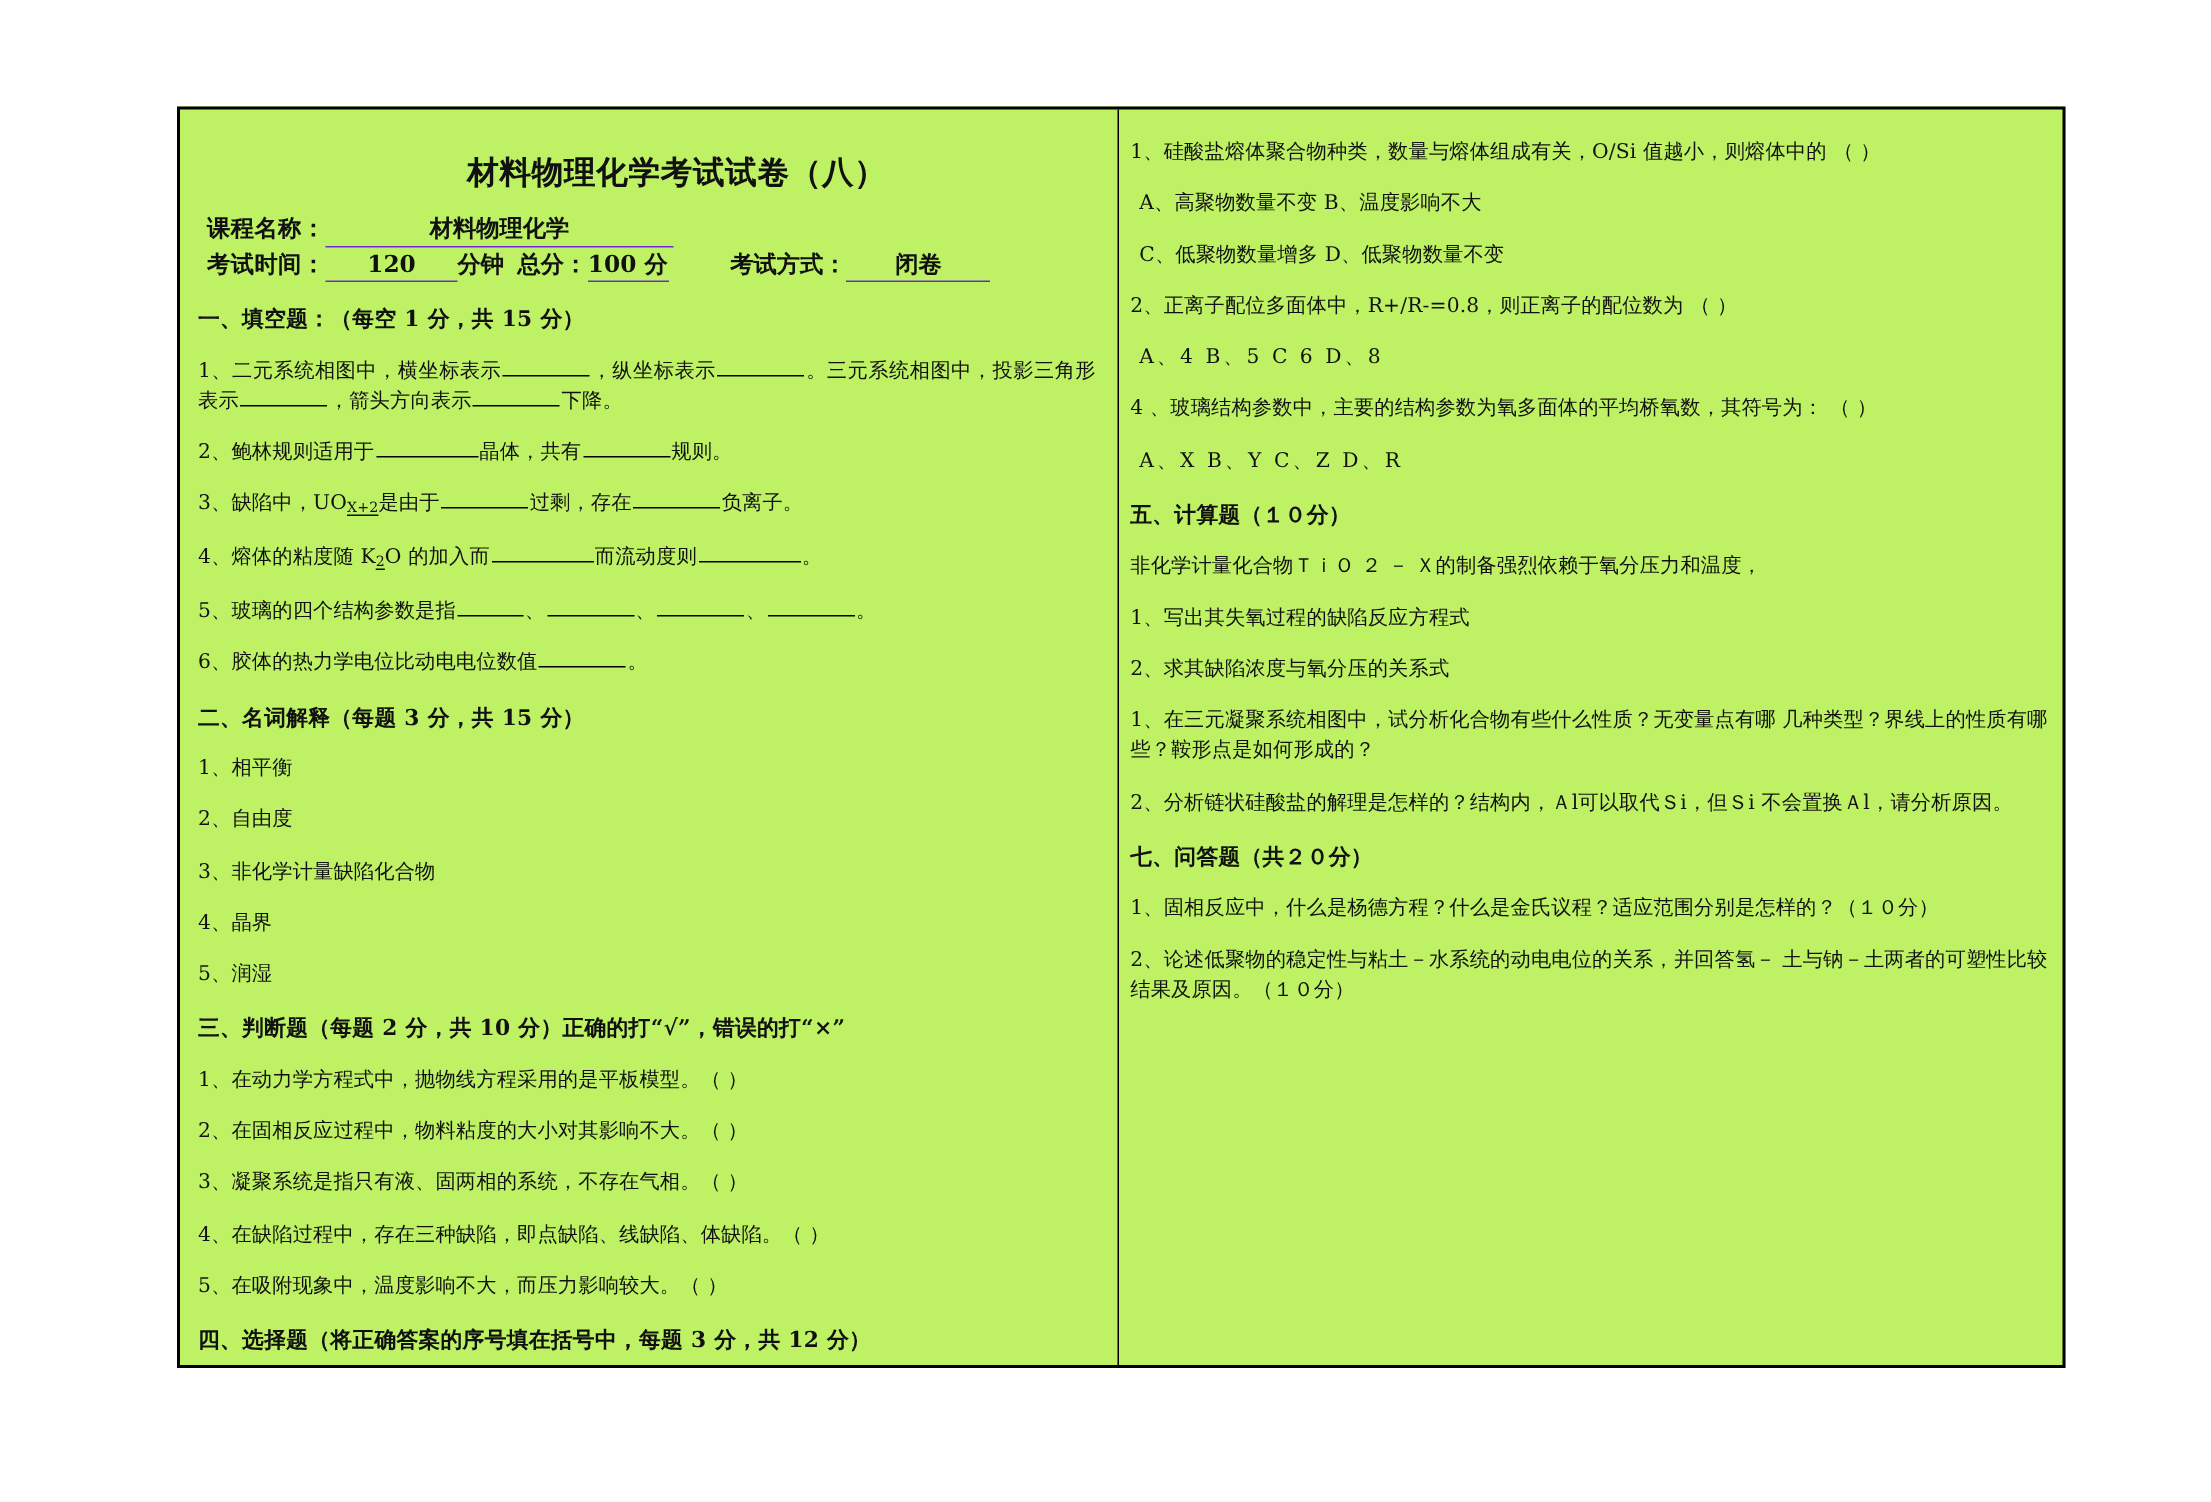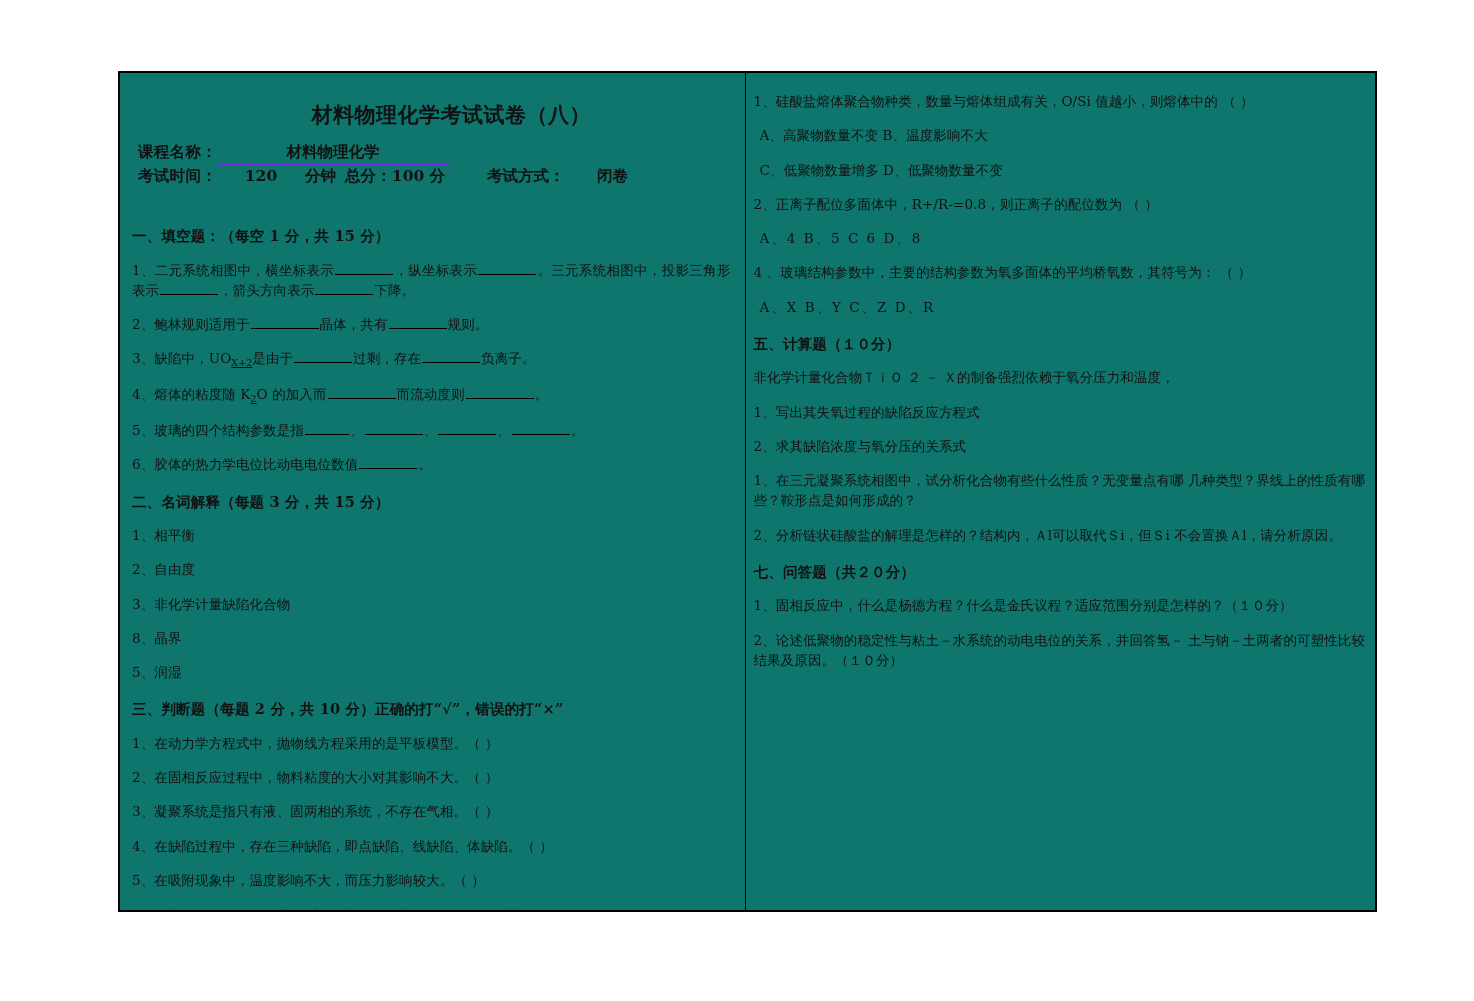--- a/index.html
+++ b/index.html
@@ -26,21 +26,21 @@
   
   .sheet {
     position: absolute;
     left: 118px;
     top: 71px;
     width: 1259px;
     height: 841px;
     border: 2.5px solid #000000;
     box-sizing: border-box;
     display: flex;
-    background: #0f766e;
+    background: #bef264;
   }
   .col {
     box-sizing: border-box;
     height: 100%;
     overflow: hidden;
   }
   .col-left {
     width: 626px;
     border-right: 1.5px solid #000000;
     padding: 14px 14px 0 12px;
@@ -130,21 +130,21 @@
 
       <div class="meta-line">
         <span class="lbl">课程名称：</span><span class="u w-course">材料物理化学</span>
       </div>
 
       <div class="meta-line">
         <span class="lbl">考试时间：</span><span class="u w-time">120</span><span>分钟</span><span class="gap"></span><span>总分：</span><span class="u w-score">100 分</span>
         <span class="gap"></span><span class="gap"></span><span class="gap"></span><span class="gap"></span><span>考试方式：</span><span class="u w-mode">闭卷</span>
       </div>
 
-      <div class="sec-head" style="margin-top:38px">一、填空题：（每空 1 分，共 15 分）</div>
+      <div class="sec-head" style="margin-top:15px">一、填空题：（每空 1 分，共 15 分）</div>
 
       <div class="q">
         <span>1、二元系统相图中，横坐标表示</span><span class="bl m"></span><span>，纵坐标表示</span><span class="bl m"></span><span>。三元系统相图中，投影三角形表示</span><span class="bl m"></span><span>，箭头方向表示</span><span class="bl m"></span><span>下降。</span>
       </div>
 
       <div class="q">
         <span>2、鲍林规则适用于</span><span class="bl l"></span><span>晶体，共有</span><span class="bl m"></span><span>规则。</span>
       </div>
 
       <div class="q">
@@ -160,21 +160,21 @@
       </div>
 
       <div class="q">
         <span>6、胶体的热力学电位比动电电位数值</span><span class="bl m"></span><span>。</span>
       </div>
 
       <div class="sec-head">二、名词解释（每题 3 分，共 15 分）</div>
       <div class="q">1、相平衡</div>
       <div class="q">2、自由度</div>
       <div class="q">3、非化学计量缺陷化合物</div>
-      <div class="q">8、晶界</div>
+      <div class="q">4、晶界</div>
       <div class="q">5、润湿</div>
 
       <div class="sec-head">三、判断题（每题 2 分，共 10 分）正确的打“√”，错误的打“×”</div>
       <div class="q">1、在动力学方程式中，抛物线方程采用的是平板模型。（ ）</div>
       <div class="q">2、在固相反应过程中，物料粘度的大小对其影响不大。（ ）</div>
       <div class="q">3、凝聚系统是指只有液、固两相的系统，不存在气相。（ ）</div>
       <div class="q">4、在缺陷过程中，存在三种缺陷，即点缺陷、线缺陷、体缺陷。（ ）</div>
       <div class="q">5、在吸附现象中，温度影响不大，而压力影响较大。（ ）</div>
 
       <div class="sec-head">四、选择题（将正确答案的序号填在括号中，每题 3 分，共 12 分）</div>

